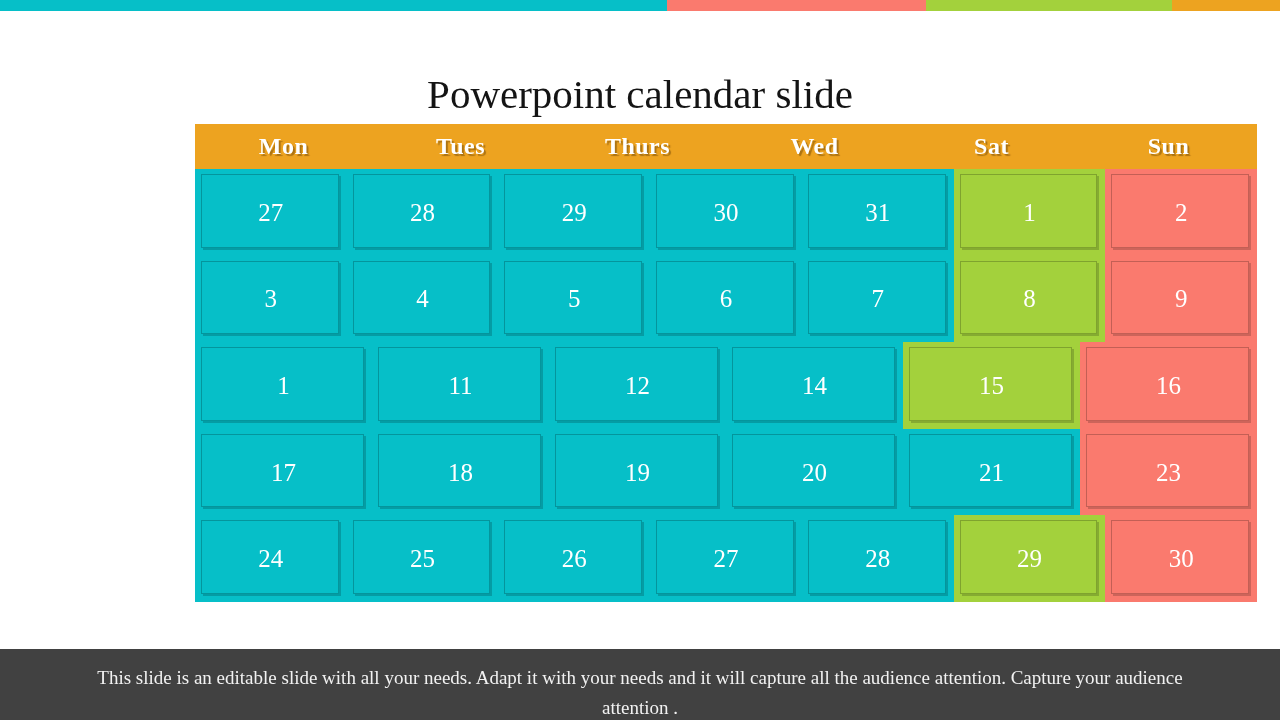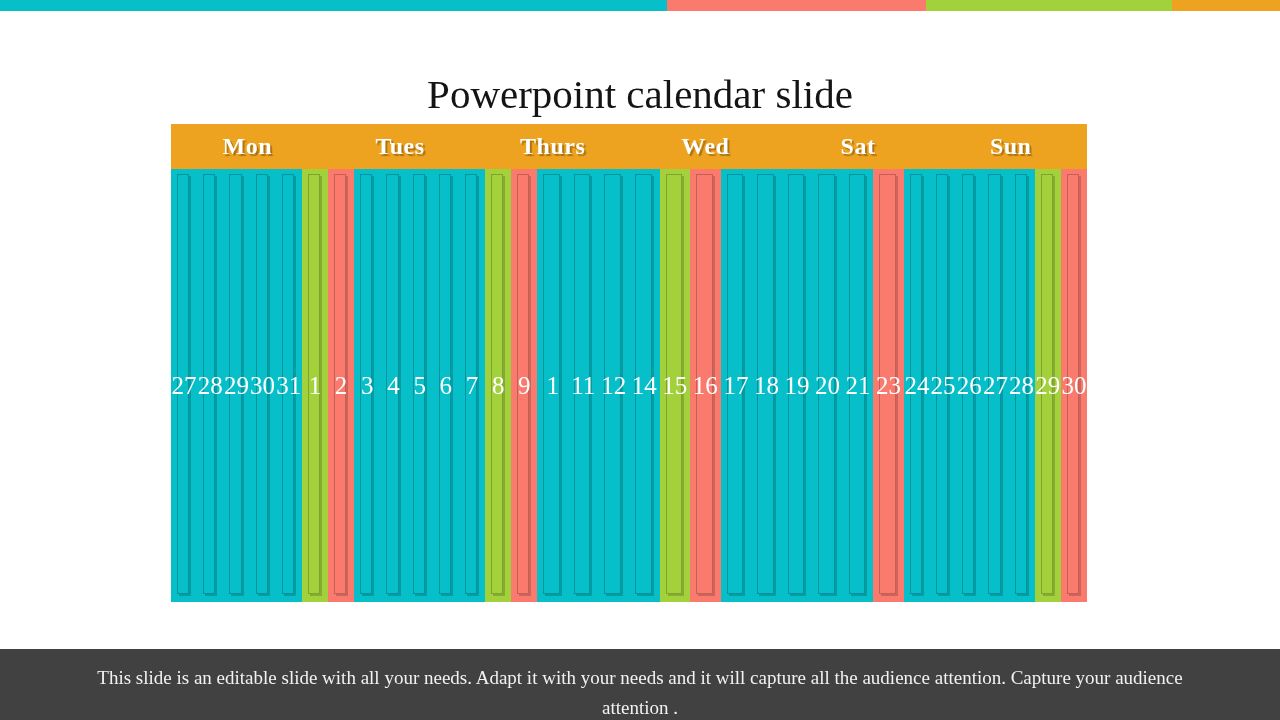--- a/index.html
+++ b/index.html
@@ -36,23 +36,23 @@
     color: #141414;
     font-family: "Liberation Serif", serif;
     font-weight: normal;
     letter-spacing: 0px;
     margin-top: 24px;
   }
 
   
   #calendar {
     position: absolute;
-    left: 171px;
+    left: 195px;
     top: 124px;
-    width: 916px;
+    width: 1062px;
     height: 478px;
   }
 
   #calendar-header {
     display: flex;
     width: 100%;
     height: 45px;
     background: #eda320;
   }
   #calendar-header .dayname {
@@ -65,20 +65,21 @@
     font-weight: bold;
     font-family: "Liberation Serif", serif;
     text-shadow: 2px 2px 1px rgba(90,55,0,0.45);
     letter-spacing: 0.5px;
   }
 
   #calendar-body {
     width: 100%;
     height: 433px;
     display: flex;
+    flex-direction: column;
   }
   .week-row {
     display: flex;
     flex: 1 1 0;
     width: 100%;
   }
   .day-cell {
     flex: 1 1 0;
     position: relative;
     display: flex;

